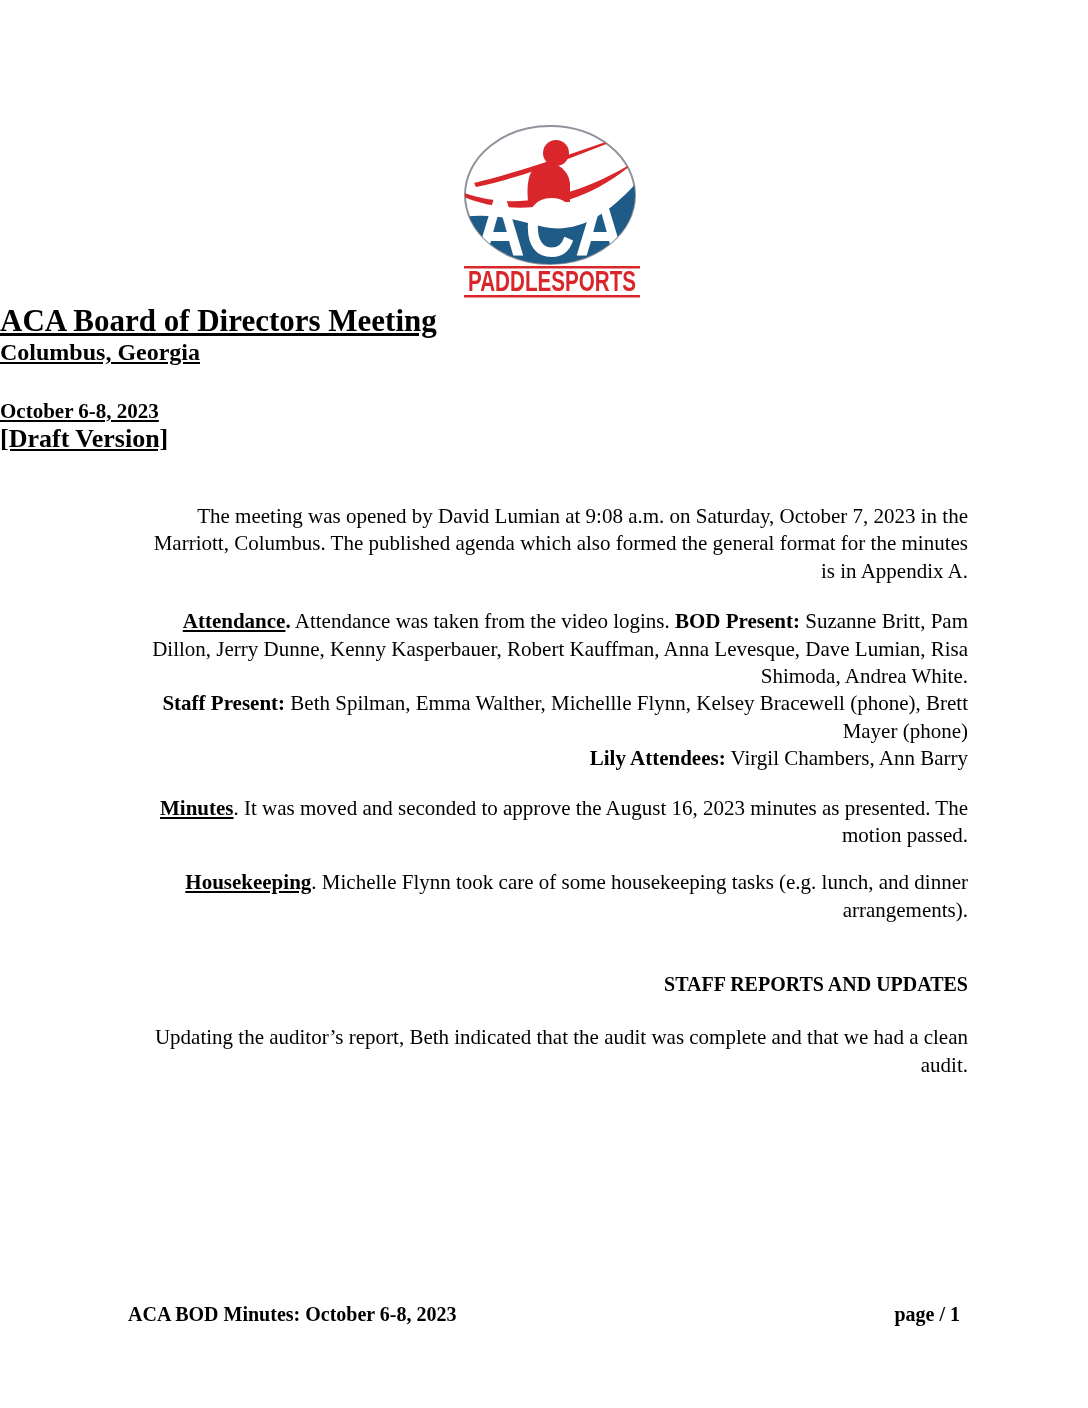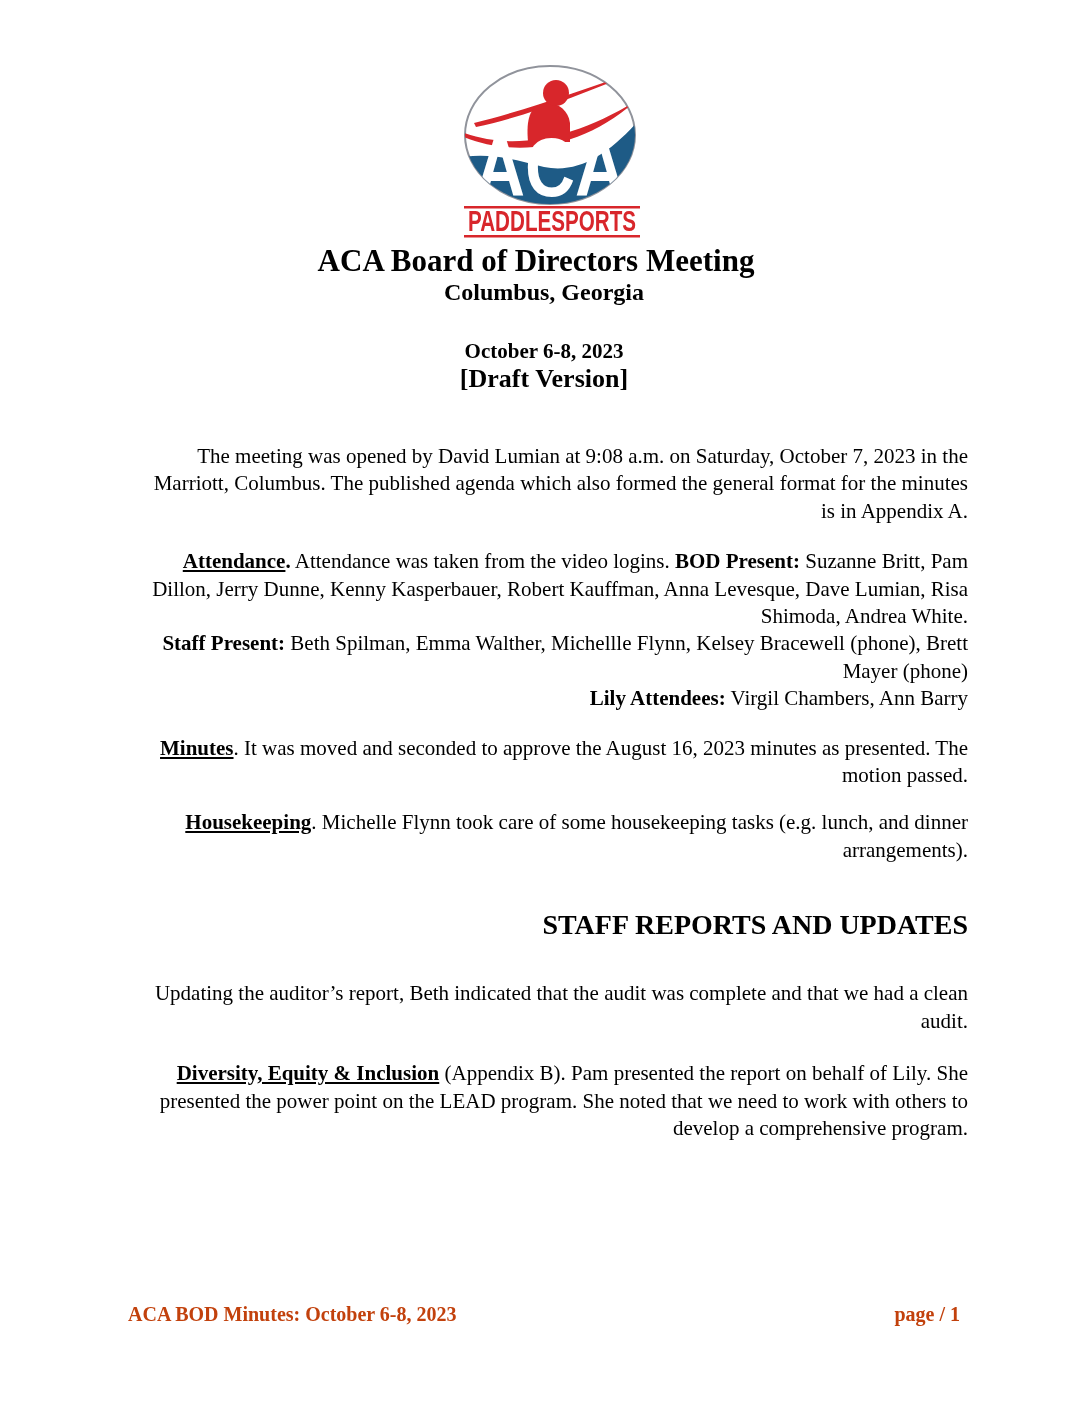--- a/index.html
+++ b/index.html
@@ -1,31 +1,31 @@
 <!DOCTYPE html>
 <html><head>
 <meta charset="utf-8">
 <style>
   html,body { margin:0; padding:0; background:#ffffff; }
   .page {
     position:relative; width:1088px; height:1408px; background:#ffffff;
     font-family:"Liberation Serif", serif; color:#000; overflow:hidden;
   }
-  .doc-header { text-align:center; padding-top:59px; }
+  .doc-header { text-align:left; padding-top:119px;text-decoration:underline; }
   .logo-svg { display:block; margin:0 auto; }
   .doc-title { font-size:31px; line-height:32px; font-weight:bold; margin:4px 16px 0 0; }
   .doc-subtitle { font-size:24px; line-height:31px; font-weight:bold; margin:0; }
   .date-line { font-size:21px; line-height:27px; font-weight:bold; margin-top:30px; }
   .version-line { font-size:26px; line-height:27px; font-weight:bold; }
   .doc-body {
     margin-top:51px; padding:0 120px 0 128px;
     font-size:21px; line-height:27.4px; text-align:right;
   }
   .doc-body p { margin:0; white-space:pre-wrap; }
-  .doc-body h3 { font-size:28px; line-height:31px; font-weight:bold; margin:0; white-space:pre-wrap; }
+  .doc-body h3 { font-size:20px; line-height:31px; font-weight:bold; margin:0; white-space:pre-wrap; }
   .b { font-weight:bold; }
   .u { text-decoration:underline; }
   .page-footer {
     position:absolute; top:1301px; left:128px; right:128px;
     display:flex; justify-content:space-between;
     font-size:20px; line-height:27px; font-weight:bold;
   }
 </style>
 </head>
 <body>
@@ -68,25 +68,22 @@
 Dillon, Jerry Dunne, Kenny Kasperbauer, Robert Kauffman, Anna Levesque, Dave Lumian, Risa
 Shimoda, Andrea White.</span></p>
       <p><span class="b">Staff Present:</span><span> Beth Spilman, Emma Walther, Michellle Flynn, Kelsey Bracewell (phone), Brett
 Mayer (phone)</span></p>
       <p><span class="b">Lily Attendees:</span><span> Virgil Chambers, Ann Barry</span></p>
       <p style="margin-top: 22px;"><span class="b u">Minutes</span><span>. It was moved and seconded to approve the August 16, 2023 minutes as presented. The
 motion passed.</span></p>
       <p style="margin-top: 20px;"><span class="b u">Housekeeping</span><span>. Michelle Flynn took care of some housekeeping tasks (e.g. lunch, and dinner
 arrangements).</span></p>
       <h3 style="margin-top: 45px;"><span>STAFF REPORTS AND UPDATES</span></h3>
-      <p style="margin-top: 40px;"><span>Updating the auditor’s report, Beth indicated that the audit was complete and that we had a clean
+      <p style="margin-top: 24px;"><span>Updating the auditor’s report, Beth indicated that the audit was complete and that we had a clean
 audit.</span></p>
-      <p style="margin-top: 25px;"><span class="b u">Diversity, Equity &amp; Inclusion</span><span> (Appendix B). Pam presented the report on behalf of Lily. She
-presented the power point on the LEAD program. She noted that we need to work with others to
-develop a comprehensive program.</span></p>
     </main>
 
-  <footer class="page-footer" style="color: #c2410c; gap: 16px;">
+  <footer class="page-footer" style="color: #000000; gap: 16px;">
     <span>ACA BOD Minutes: October 6-8, 2023</span>
     <span>page / 1</span>
   </footer>
 
 </div>
 
 </body></html>

